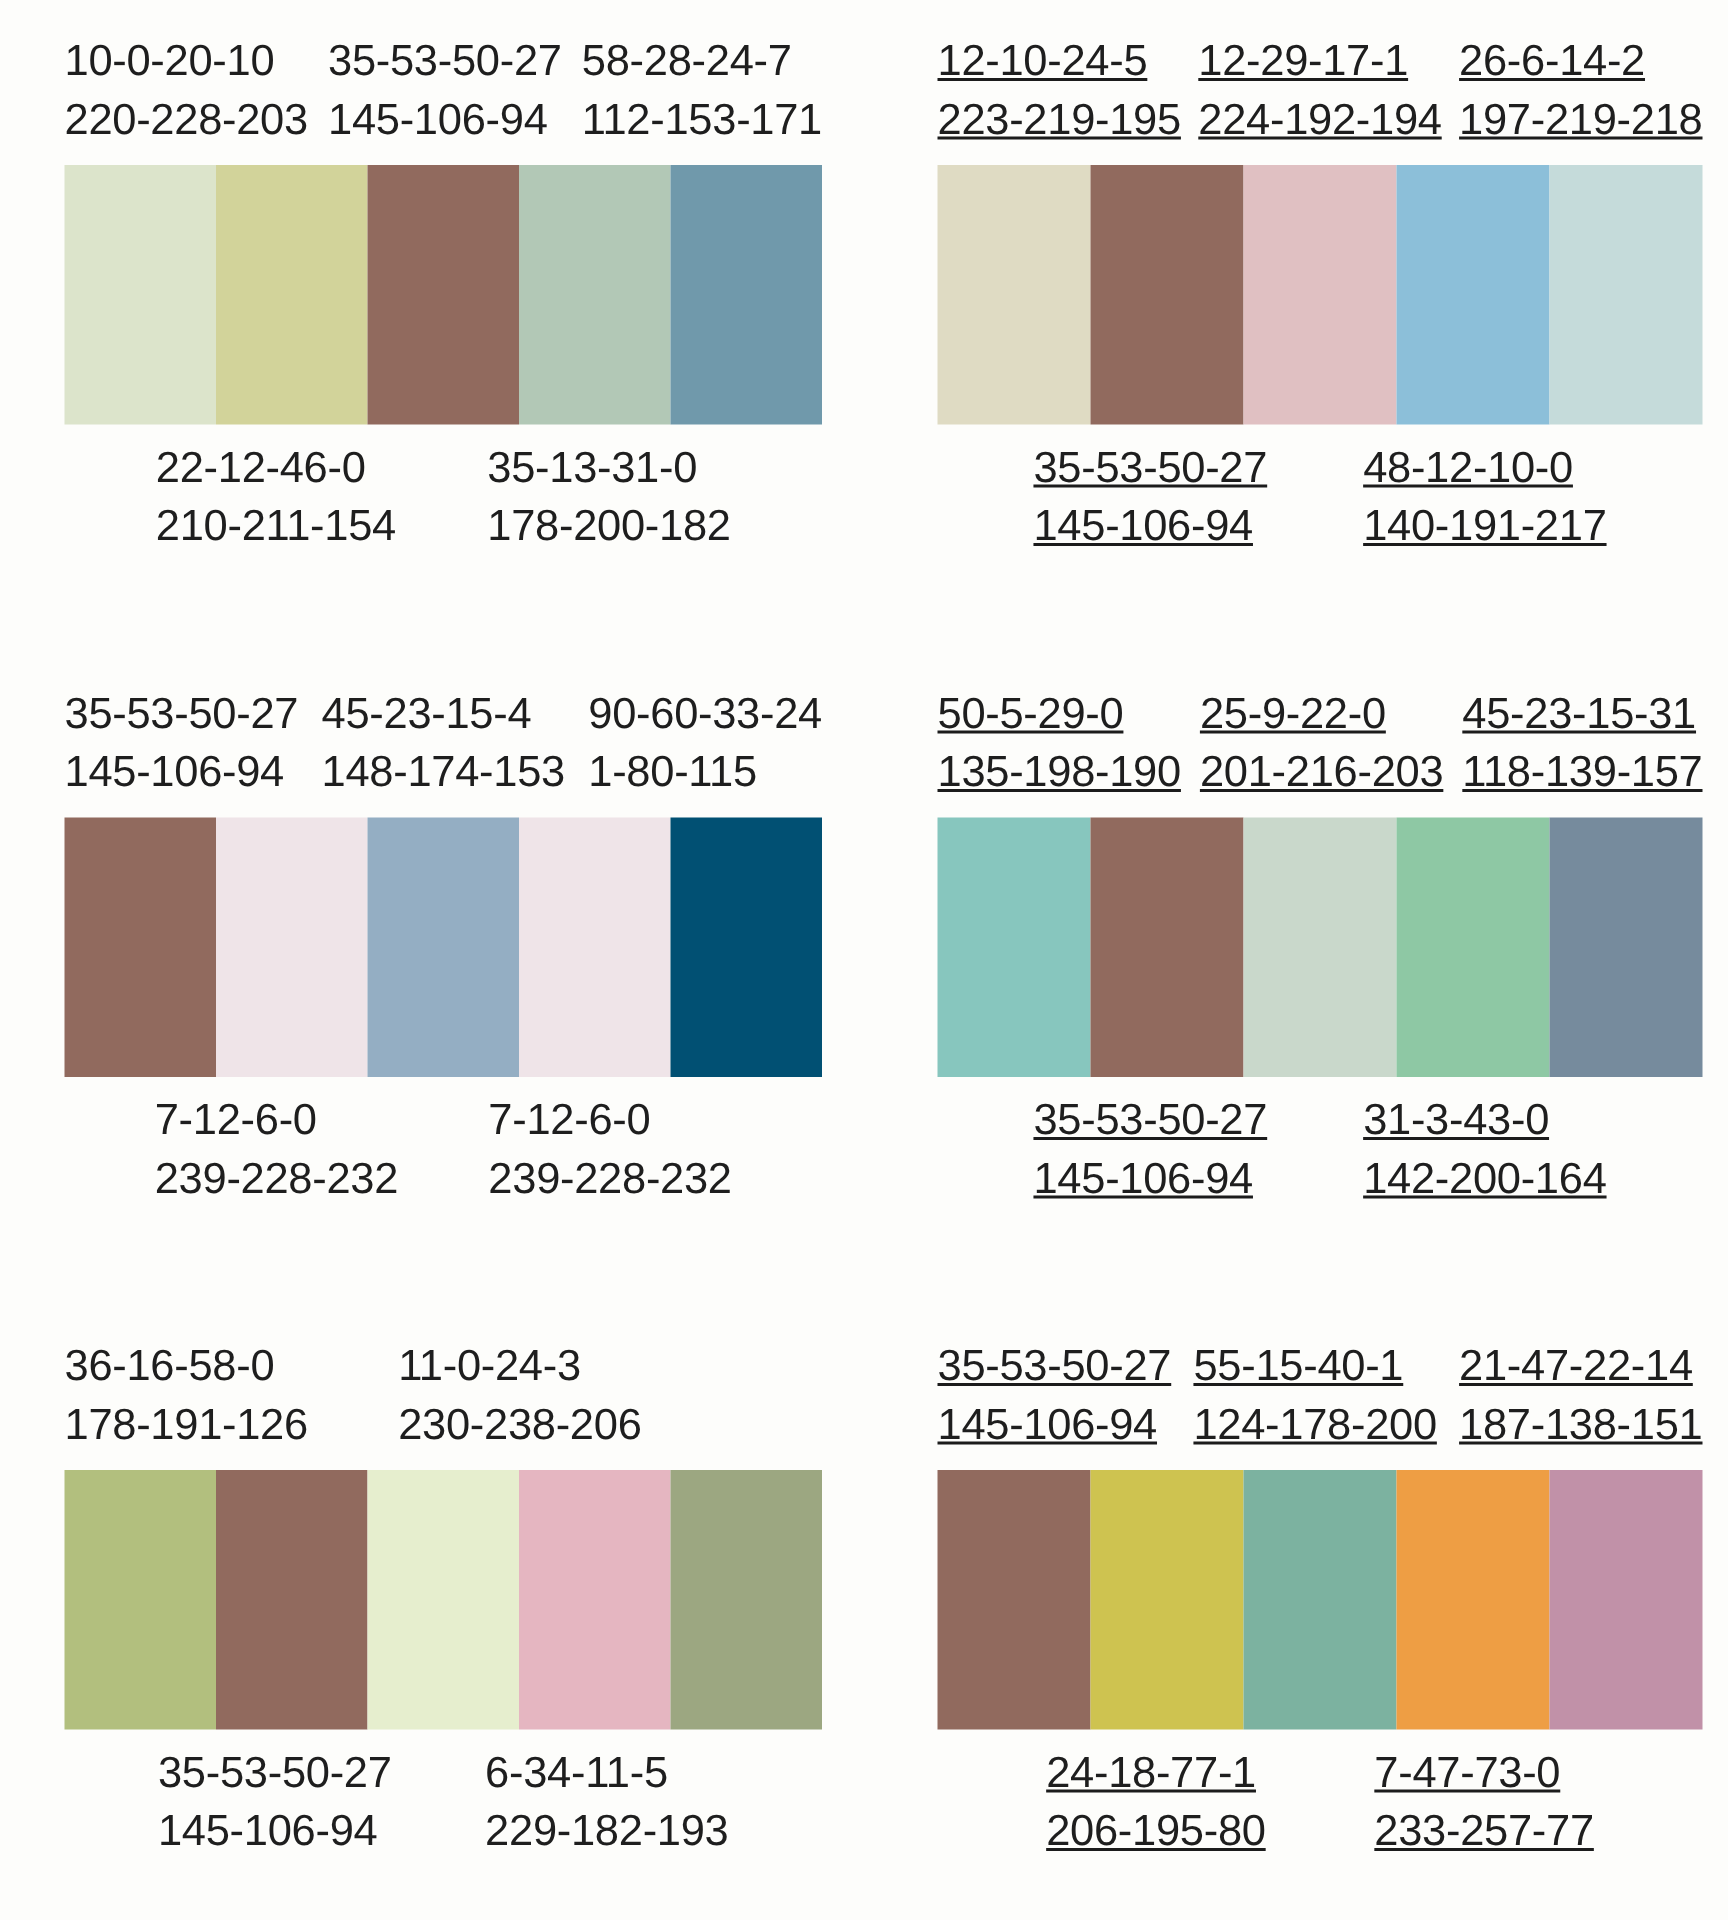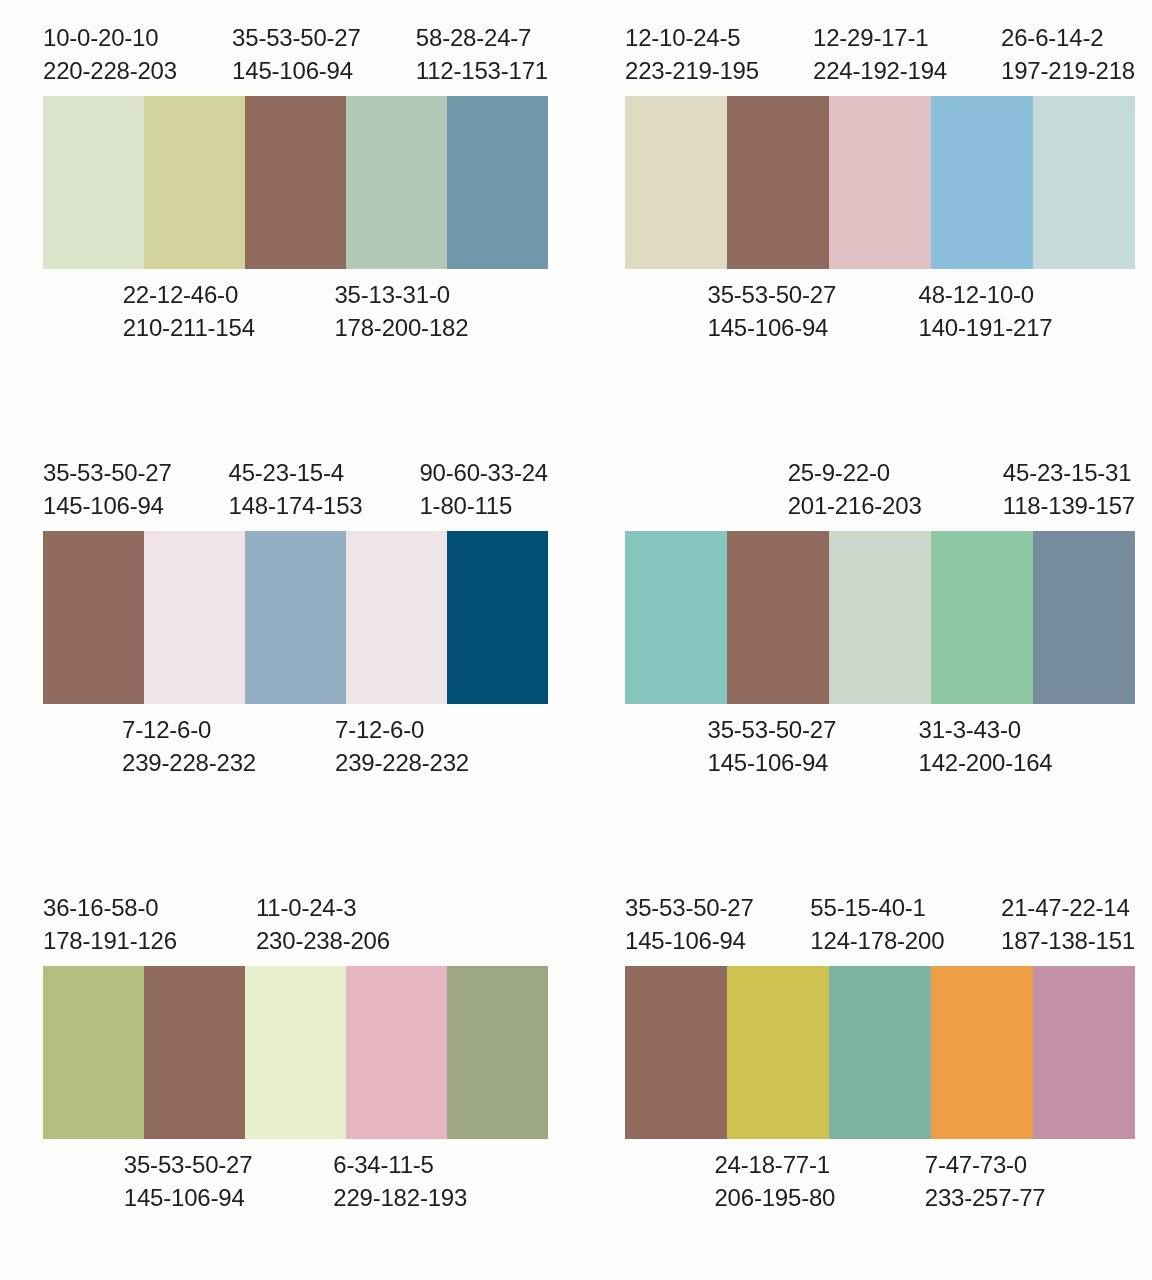--- a/index.html
+++ b/index.html
@@ -31,33 +31,33 @@
     width: 1152px;
     height: 1280px;
   }
 
   .palette {
     position: relative;
     box-sizing: border-box;
     padding-top: 22px;
   }
   .palette.col-left  { padding-left: 43px; padding-right: 44px; }
-  .palette.col-right { padding-left: 33px; padding-right: 17px; }
+  .palette.col-right { padding-left: 33px; padding-right: 17px; text-decoration: underline; }
 
   
   .label-row {
     display: grid;
     grid-template-columns: repeat(5, 1fr);
     width: 100%;
   }
   .label-row.top    { margin-bottom: 9px; }
   .label-row.bottom { margin-top: 10px; }
 
   .label-cell {
-    font-size: 24px;
+    font-size: 29px;
     line-height: 1.36;
     letter-spacing: -0.2px;
     white-space: nowrap;
     color: #1e1e1e;
   }
   
   .label-row.top .label-cell.s1 { grid-column: 1; }
   .label-row.top .label-cell.s3 { grid-column: 3; }
   .label-row.top .label-cell.s5 { grid-column: 5; }
   
@@ -178,20 +178,24 @@
             <span class="rgb">239-228-232</span>
           </div>
           <div class="label-cell s4">
             <span class="cmyk">7-12-6-0</span>
             <span class="rgb">239-228-232</span>
           </div>
         </div>
       </div>
       <div class="palette col-right">
         <div class="label-row top">
+          <div class="label-cell s1">
+            <span class="cmyk">50-5-29-0</span>
+            <span class="rgb">135-198-190</span>
+          </div>
           <div class="label-cell s3">
             <span class="cmyk">25-9-22-0</span>
             <span class="rgb">201-216-203</span>
           </div>
           <div class="label-cell s5">
             <span class="cmyk">45-23-15-31</span>
             <span class="rgb">118-139-157</span>
           </div>
         </div>
         <div class="swatch-band">

